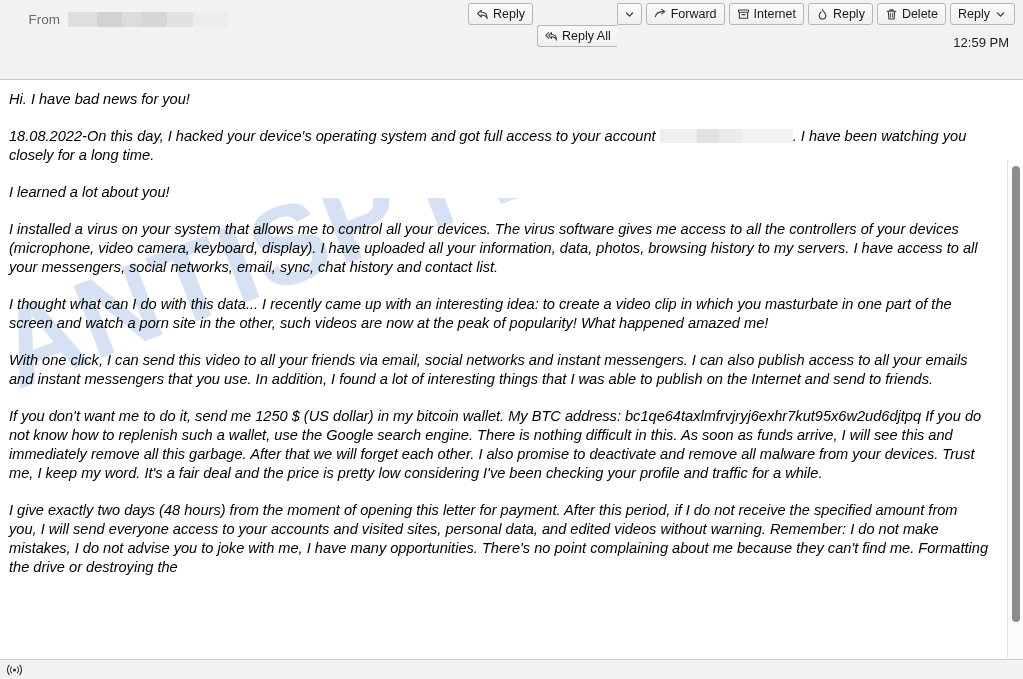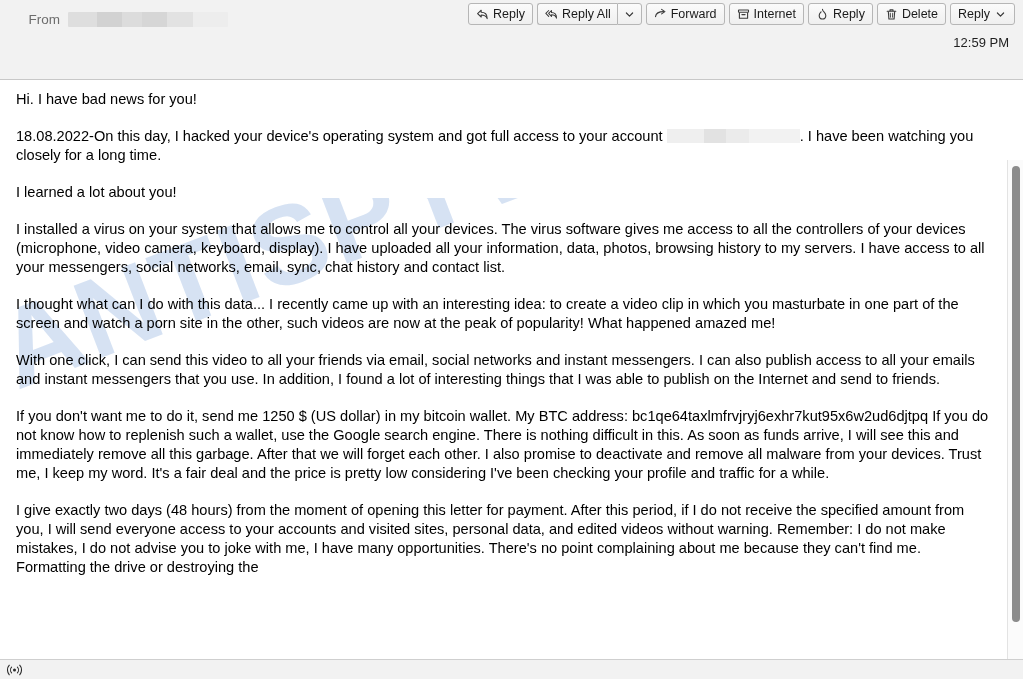--- a/index.html
+++ b/index.html
@@ -121,20 +121,21 @@
     font-family: "Liberation Sans", sans-serif;
     white-space: nowrap;
     cursor: default;
     user-select: none;
   }
   .tb-btn.split-main {
     border-top-right-radius: 0;
     border-bottom-right-radius: 0;
     border-right: none;
     padding-right: 6px;
+    margin-top: 22px;
   }
   .tb-btn.split-arrow {
     border-top-left-radius: 0;
     border-bottom-left-radius: 0;
     padding: 0 5px;
   }
   .tb-icon {
     display: inline-flex;
     align-items: center;
     justify-content: center;
@@ -168,26 +169,27 @@
   .msg-body {
     position: absolute;
     left: 0; top: 0;
     width: 1007px;
     height: 579px;
     padding: 10px 18px 0 9px;
     overflow: hidden;
     background: transparent;
   }
   .msg-body p {
-    margin: 0 0 18px 7px;
+    margin: 0 0 18px 0;
     font-size: 14.6px;
     line-height: 19px;
     color: #000000;
     font-family: "Liberation Sans", sans-serif;
     word-wrap: break-word;
+    font-style: italic;
   }
   .redact-inline {
     display: inline-block;
     width: 133px;
     height: 14px;
     vertical-align: -2px;
     filter: blur(0.6px);
     background: linear-gradient(90deg,
       #efefef 0%, #efefef 28%,
       #e2e2e2 28%, #e2e2e2 44%,

